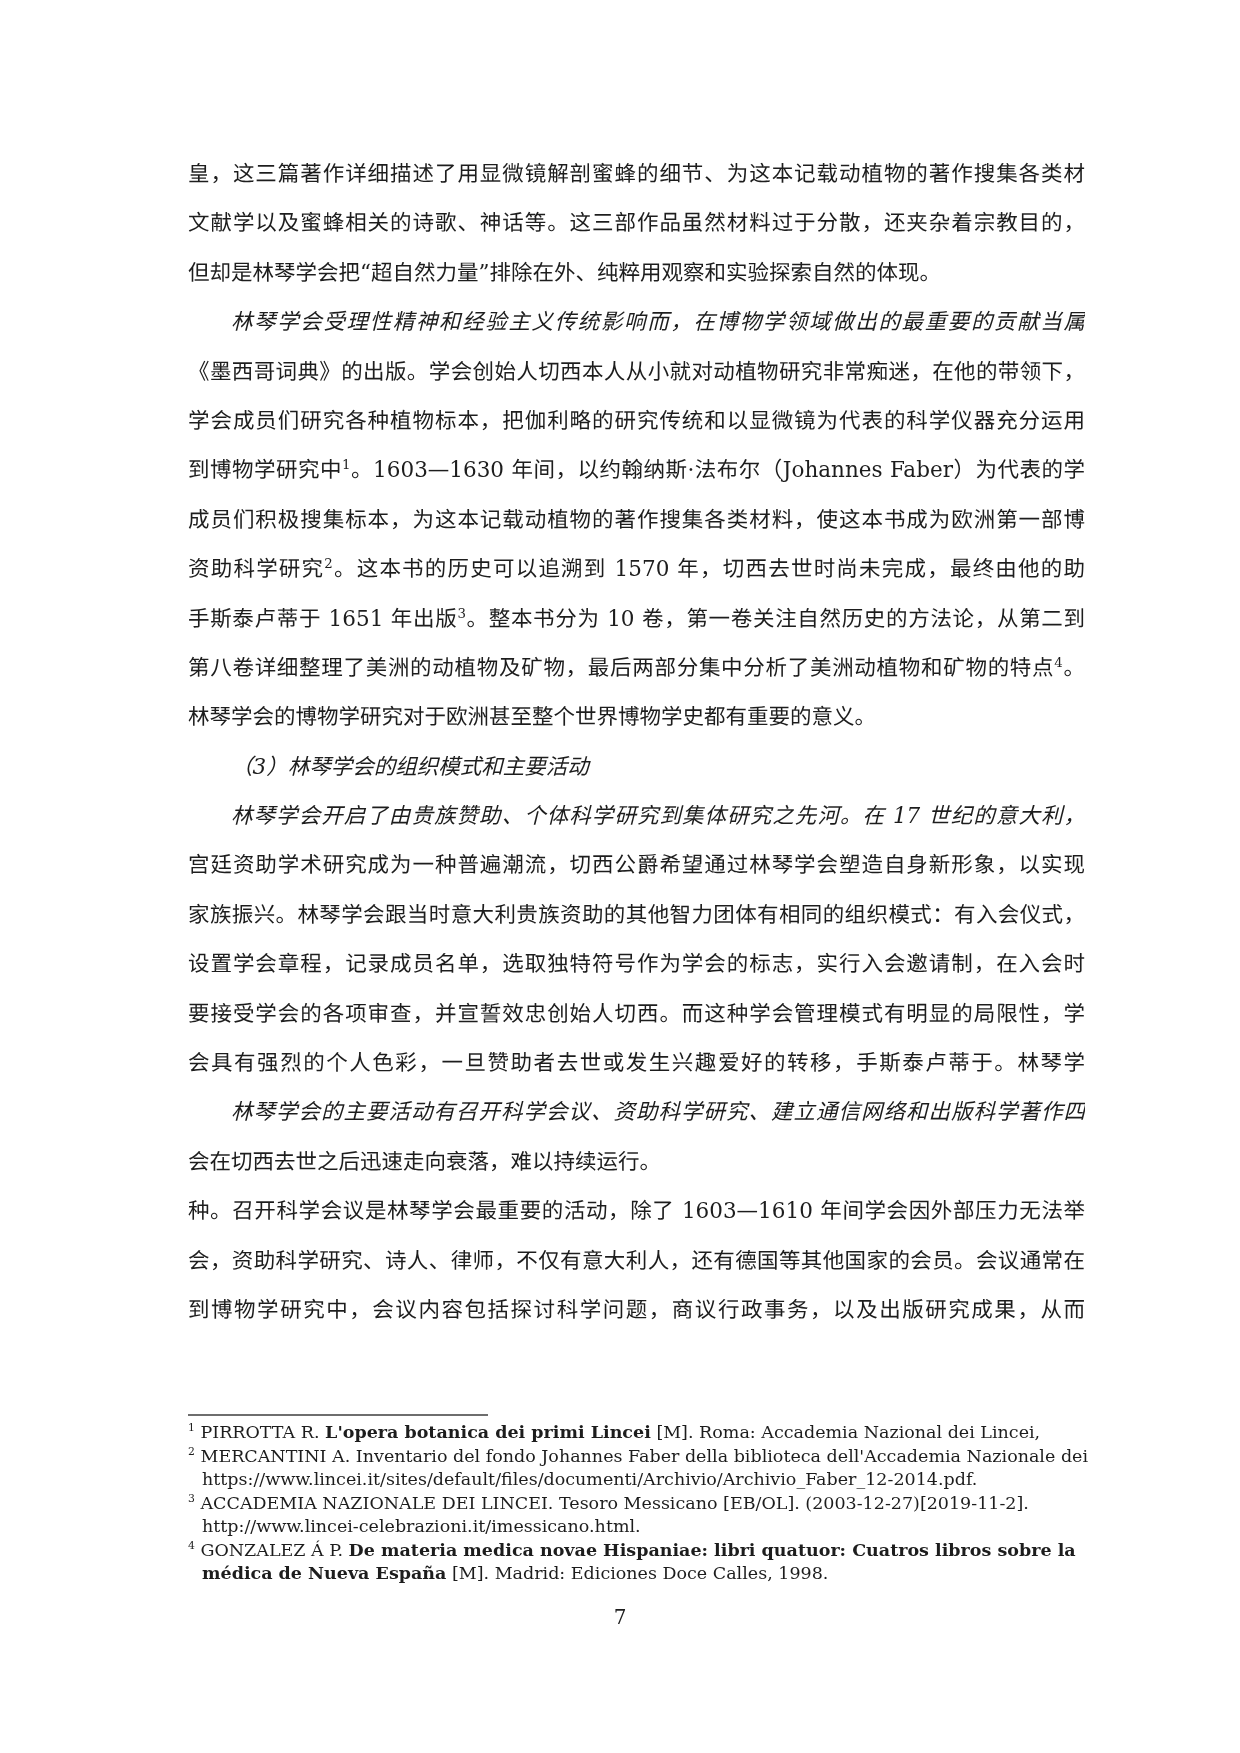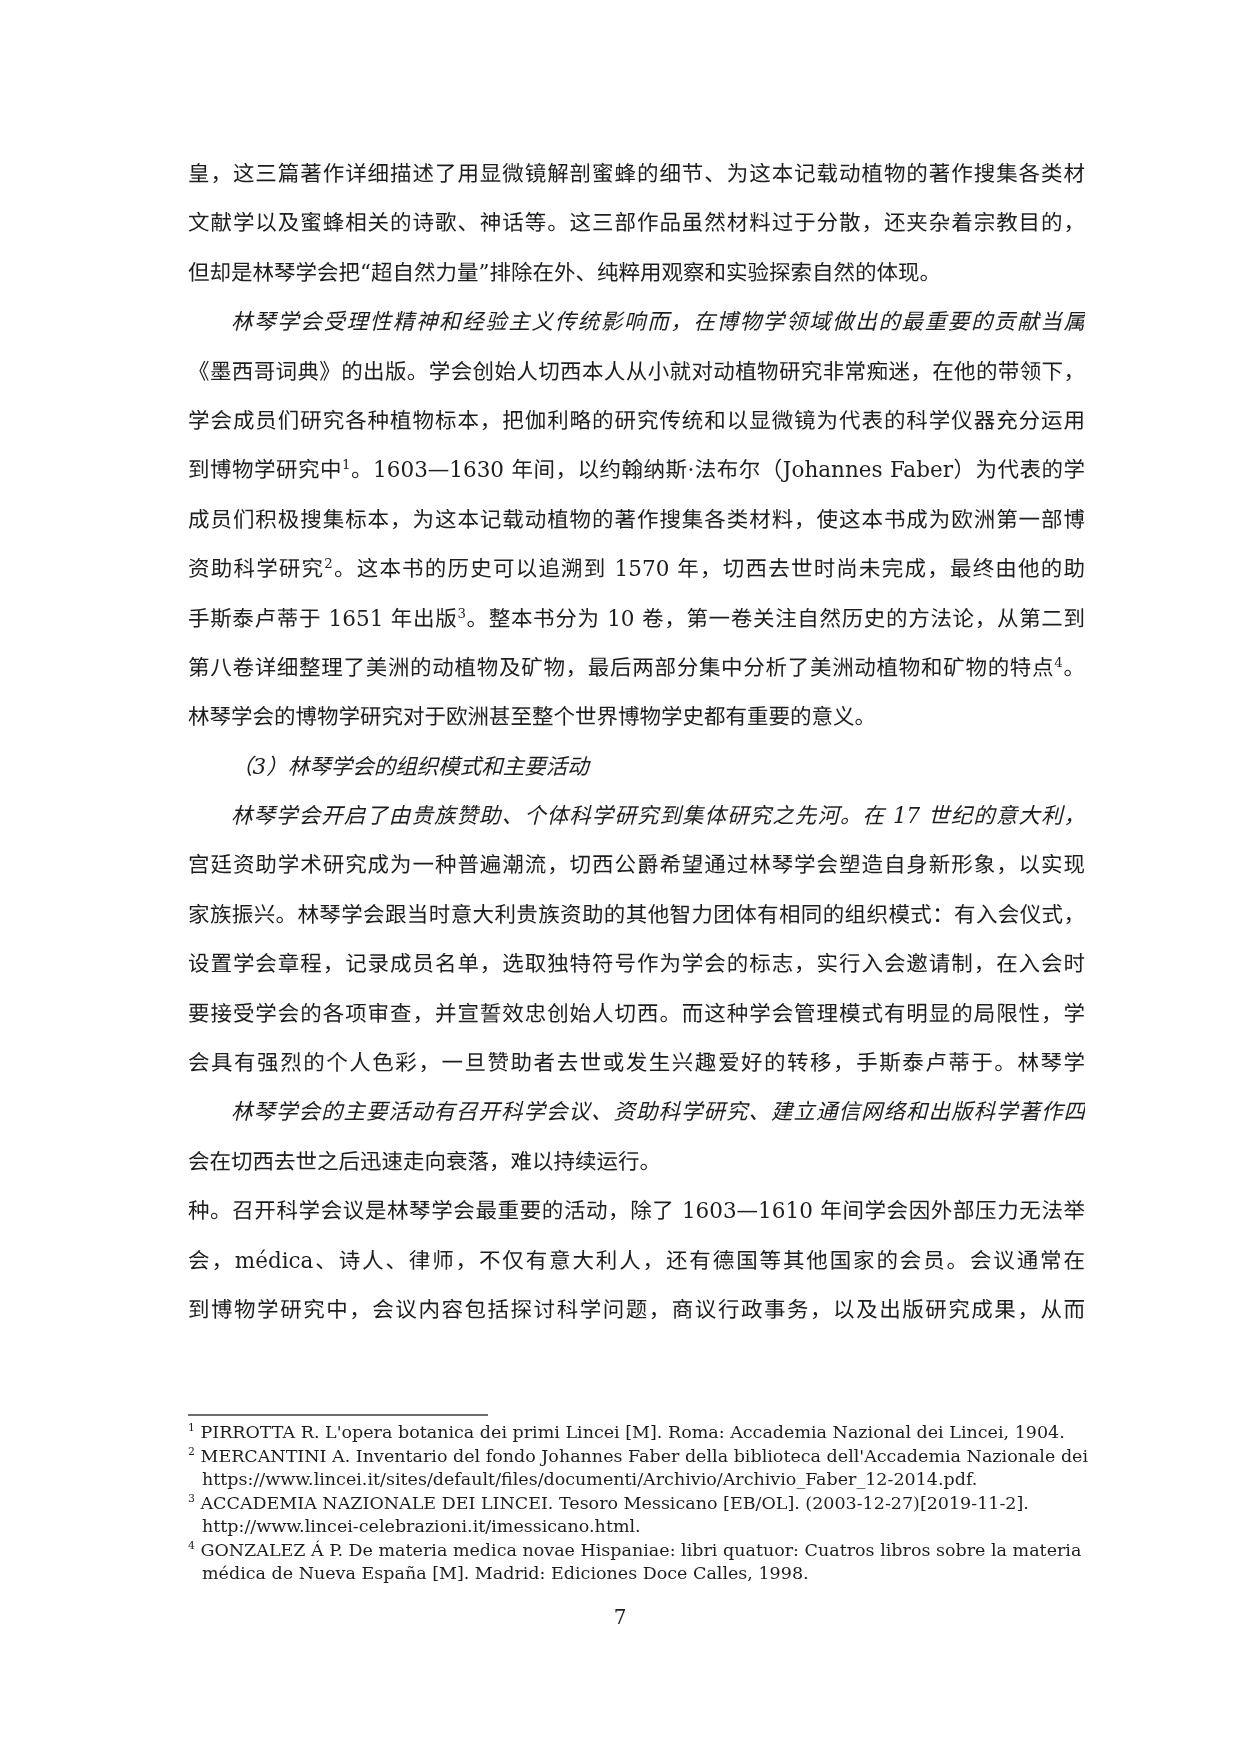--- a/index.html
+++ b/index.html
@@ -49,21 +49,21 @@
     height: 0;
     border-top: 2px solid #6e6e6e;
     margin: 0 0 5px 0;
   }
   .fn-line {
     padding-left: 14px;
     height: 23.5px;
     overflow: hidden;
   }
   .fn-line.hang { text-indent: -14px; }
-  .fn-line b { font-weight: normal; }
+  .fn-line b { font-weight: bold; }
   .page-num {
     position: absolute;
     left: 0;
     top: 1603px;
     width: 1240px;
     text-align: center;
     font-size: 20px;
     line-height: 28px;
   }
 </style>
@@ -88,21 +88,21 @@
     <div class="text-line ind"><span>（3）林琴学会的组织模式和主要活动</span></div>
     <div class="text-line j ind"><span>林琴学会开启了由贵族赞助、个体科学研究到集体研究之先河。在 17 世纪的意大利，</span></div>
     <div class="text-line j"><span>宫廷资助学术研究成为一种普遍潮流，切西公爵希望通过林琴学会塑造自身新形象，以实现</span></div>
     <div class="text-line j"><span>家族振兴。林琴学会跟当时意大利贵族资助的其他智力团体有相同的组织模式：有入会仪式，</span></div>
     <div class="text-line j"><span>设置学会章程，记录成员名单，选取独特符号作为学会的标志，实行入会邀请制，在入会时</span></div>
     <div class="text-line j"><span>要接受学会的各项审查，并宣誓效忠创始人切西。而这种学会管理模式有明显的局限性，学</span></div>
     <div class="text-line j"><span>会具有强烈的个人色彩，一旦赞助者去世或发生兴趣爱好的转移，手斯泰卢蒂于。林琴学</span></div>
     <div class="text-line j ind"><span>林琴学会的主要活动有召开科学会议、资助科学研究、建立通信网络和出版科学著作四</span></div>
     <div class="text-line"><span>会在切西去世之后迅速走向衰落，难以持续运行。</span></div>
     <div class="text-line j"><span>种。召开科学会议是林琴学会最重要的活动，除了 1603—1610 年间学会因外部压力无法举</span></div>
-    <div class="text-line j"><span>会，médica、诗人、律师，不仅有意大利人，还有德国等其他国家的会员。会议通常在</span></div>
+    <div class="text-line j"><span>会，资助科学研究、诗人、律师，不仅有意大利人，还有德国等其他国家的会员。会议通常在</span></div>
     <div class="text-line j"><span>到博物学研究中，会议内容包括探讨科学问题，商议行政事务，以及出版研究成果，从而</span></div>
   </div>
 
   <div class="footnotes">
     <div class="fn-sep"></div>
     <div class="fn-line hang"><sup>1</sup><span> PIRROTTA R. </span><b>L'opera botanica dei primi Lincei</b><span> [M]. Roma: Accademia Nazional dei Lincei, 1904.</span></div>
     <div class="fn-line hang"><sup>2</sup><span> MERCANTINI A. Inventario del fondo Johannes Faber della biblioteca dell'Accademia Nazionale dei Lincei e</span></div>
     <div class="fn-line"><span>https://www.lincei.it/sites/default/files/documenti/Archivio/Archivio_Faber_12-2014.pdf.</span></div>
     <div class="fn-line hang"><sup>3</sup><span> ACCADEMIA NAZIONALE DEI LINCEI. Tesoro Messicano [EB/OL]. (2003-12-27)[2019-11-2].</span></div>
     <div class="fn-line"><span>http://www.lincei-celebrazioni.it/imessicano.html.</span></div>

